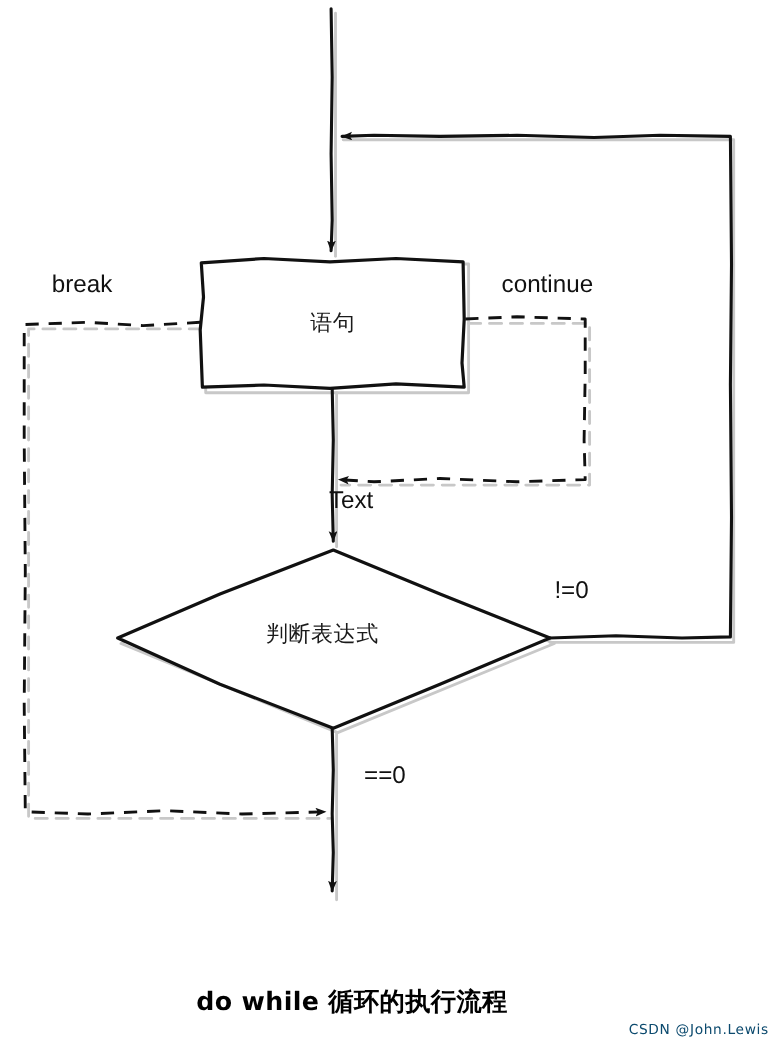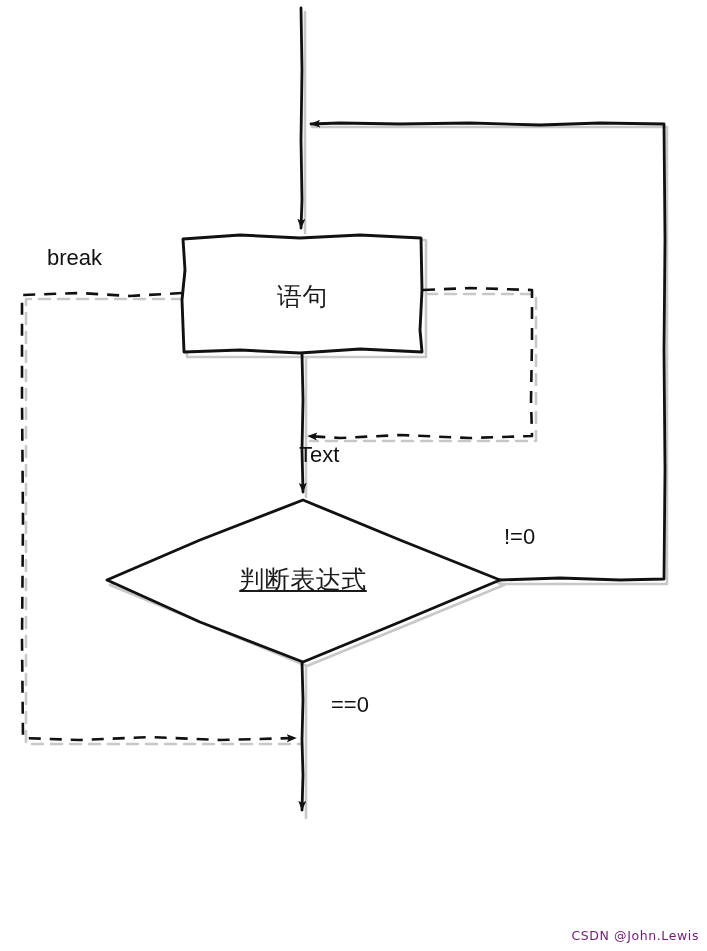--- a/index.html
+++ b/index.html
@@ -25,21 +25,21 @@
     height: 951px;
   }
   .node-label {
     position: absolute;
     color: #1a1a1a;
     white-space: nowrap;
     pointer-events: none;
   }
   .cjk-label {
     font-family: "DejaVu Sans", "Liberation Sans", sans-serif;
-    font-size: 25px;
+    font-size: 20px;
     letter-spacing: 0.5px;
   }
   .edge-label {
     position: absolute;
     color: #111111;
     font-size: 22px;
     white-space: nowrap;
     font-family: "Liberation Sans", "DejaVu Sans", sans-serif;
   }
   #title-caption {
@@ -52,21 +52,21 @@
     font-weight: bold;
     color: #000000;
     font-family: "DejaVu Sans", "Liberation Sans", sans-serif;
     letter-spacing: 0.3px;
   }
   #watermark {
     position: absolute;
     right: 8px;
     top: 928px;
     font-size: 12.5px;
-    color: #701a75;
+    color: #0c4a6e;
     letter-spacing: 0.6px;
     font-family: "DejaVu Sans", "Liberation Sans", sans-serif;
   }
 </style>
 </head>
 <body>
 
 <div id="page">
 
   <svg id="flow-svg" viewBox="0 0 707 951">
@@ -120,27 +120,29 @@
 
     <g fill="none" stroke="#111111" stroke-width="2.6" stroke-linecap="butt" stroke-linejoin="round">
       <path d="M182,293 L130,296 L80,293 L22,295 L22,400 L23,520 L22,640 L23,738 L80,740 L150,737 L220,740 L296,738" stroke-dasharray="12 9" marker-end="url(#arrow-dash)"></path>
 
       <path d="M423,290 L470,288 L532,290 L532,340 L531,400 L532,436 L470,438 L400,435 L340,438 L308,436" stroke-dasharray="12 9" marker-end="url(#arrow-dash)"></path>
     </g>
   </svg>
 
   <div class="node-label cjk-label" style="left:183px; top:280px; width:239px; text-align:center;">语句</div>
 
-  <div class="node-label cjk-label" style="left:160px; top:563px; width:286px; text-align:center;text-decoration:underline;">判断表达式</div>
+  <div class="node-label cjk-label" style="left:150px; top:563px; width:286px; text-align:center;">判断表达式</div>
 
   <div class="edge-label" style="left:47px; top:245px;">break</div>
 
+  <div class="edge-label" style="left:456px; top:245px;">continue</div>
 
   <div class="edge-label" style="left:299px; top:394px;margin-top:48px;">Text</div>
 
   <div class="edge-label" style="left:504px; top:524px;">!=0</div>
 
   <div class="edge-label" style="left:331px; top:692px;">==0</div>
 
+  <div id="title-caption">do while 循环的执行流程</div>
 
   <div id="watermark">CSDN @John.Lewis</div>
 
 </div>
 
 </body></html>

